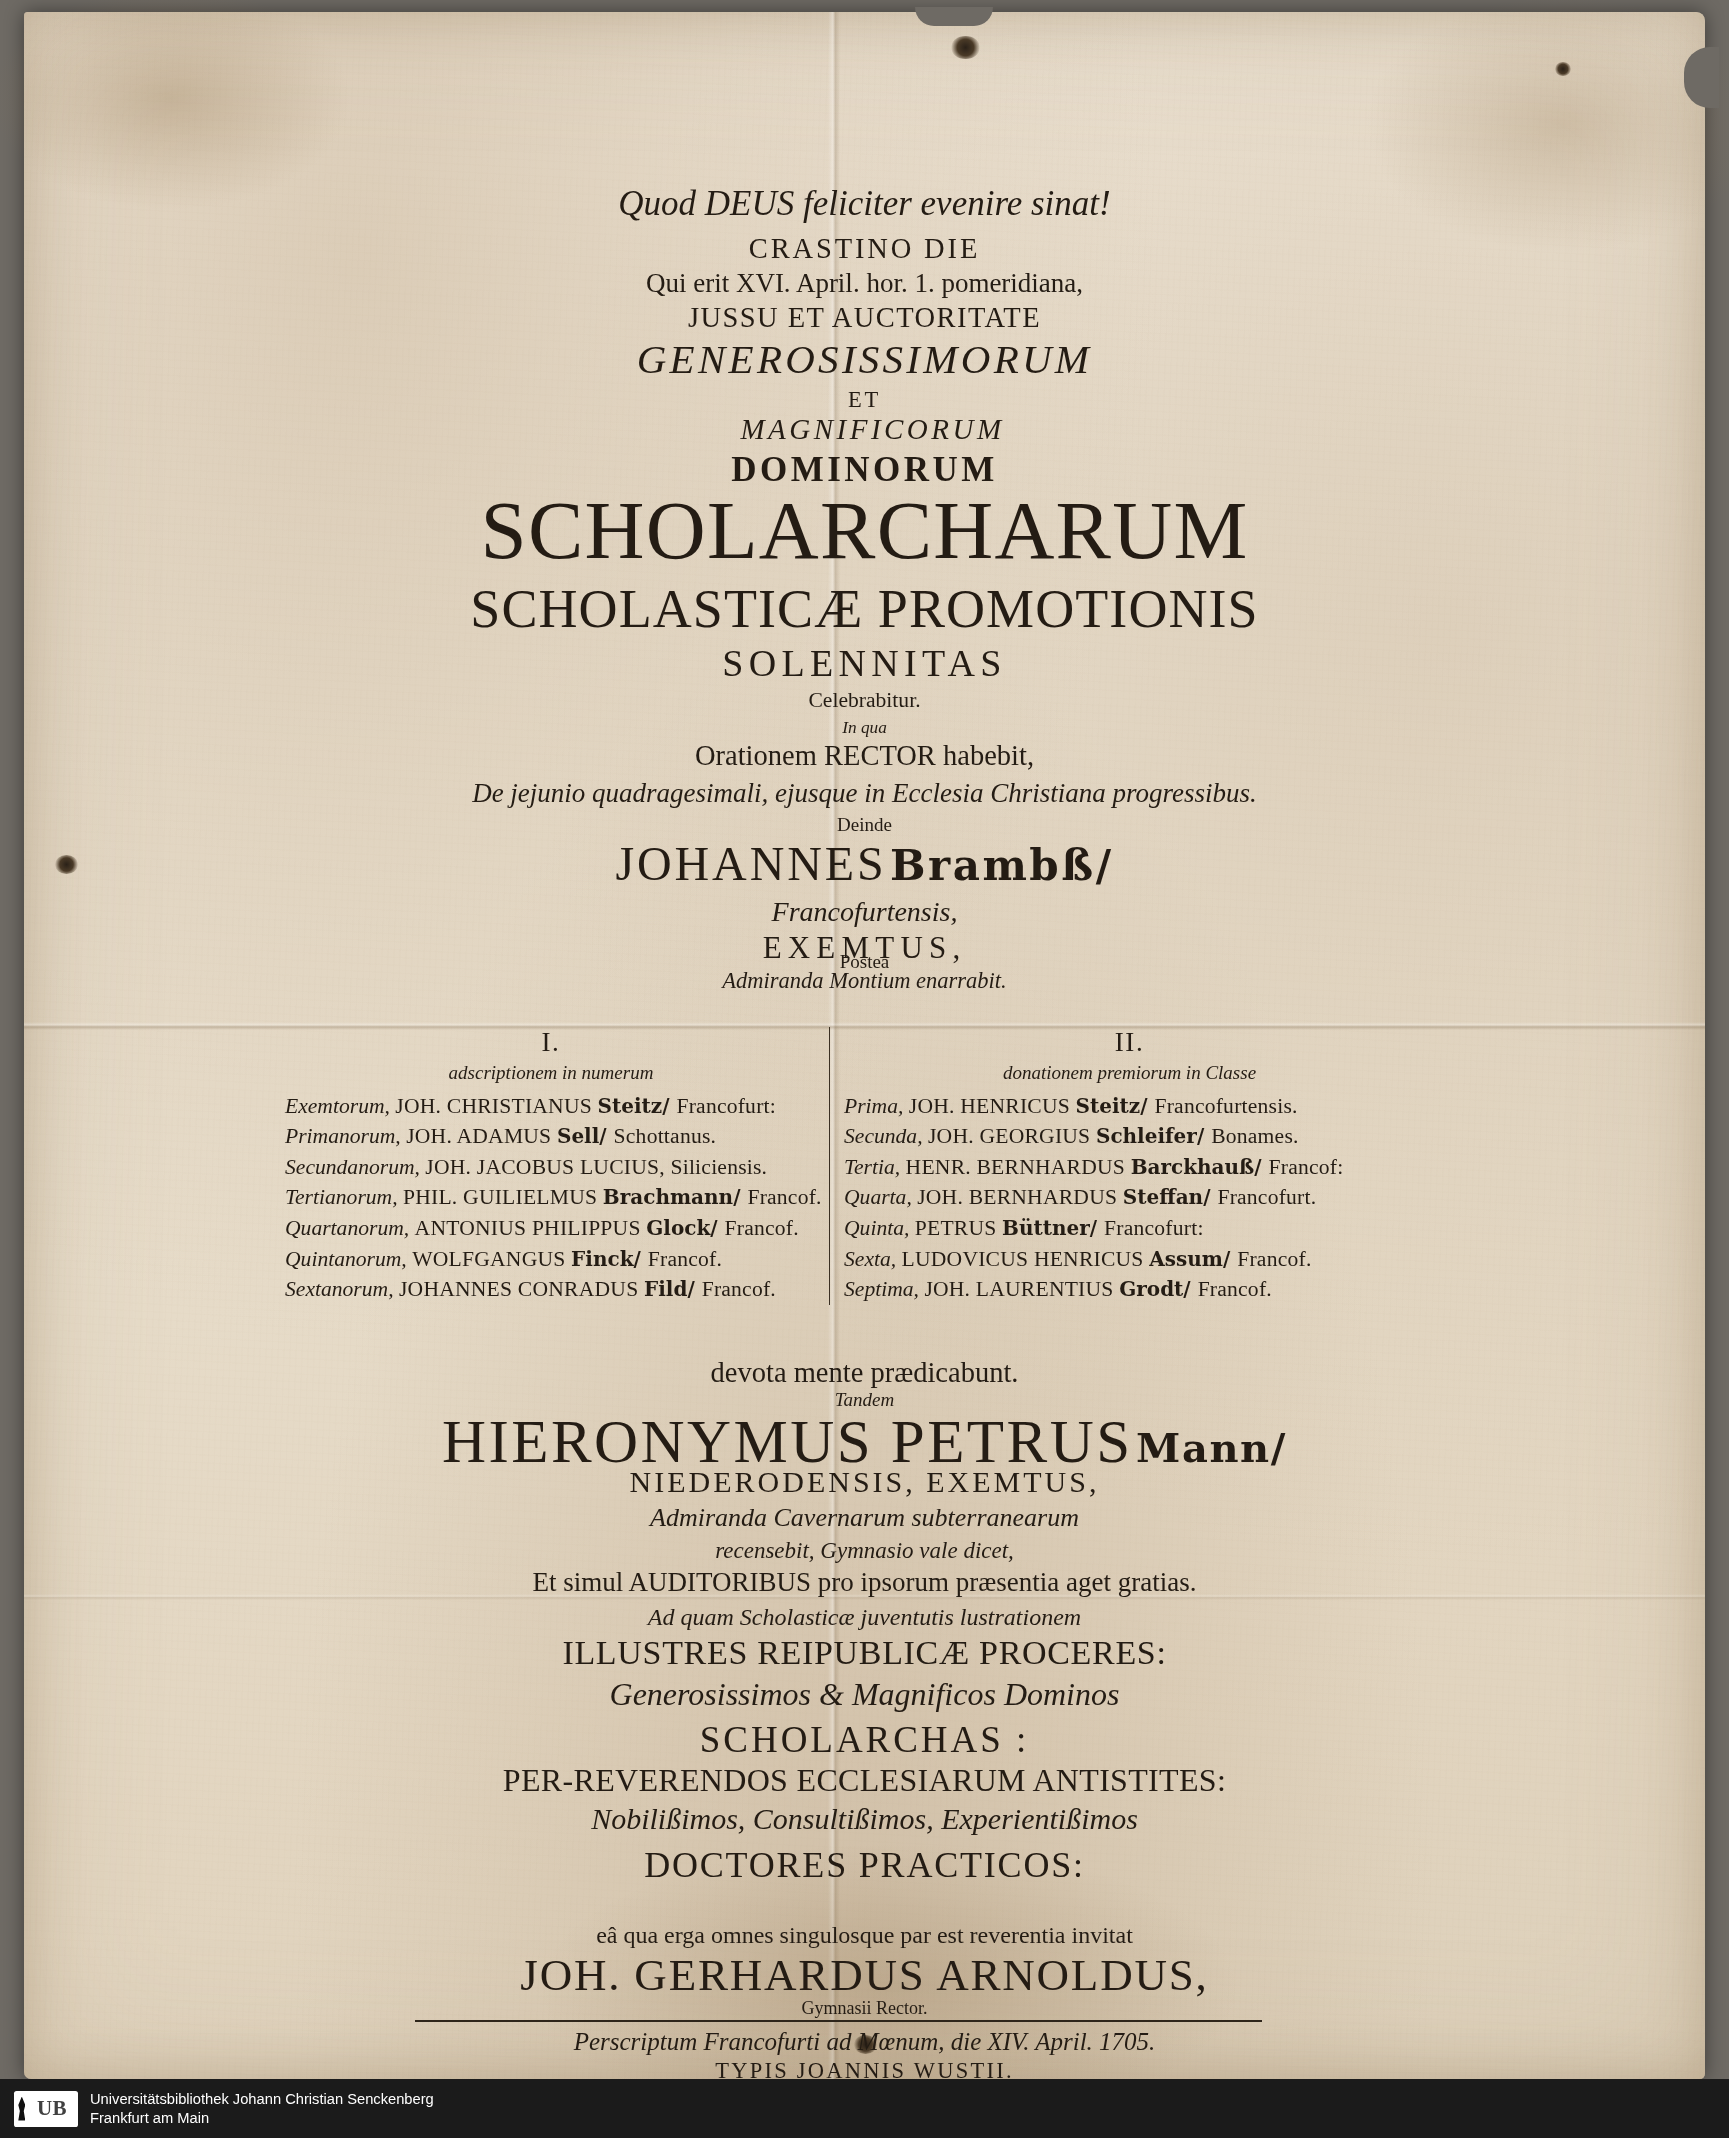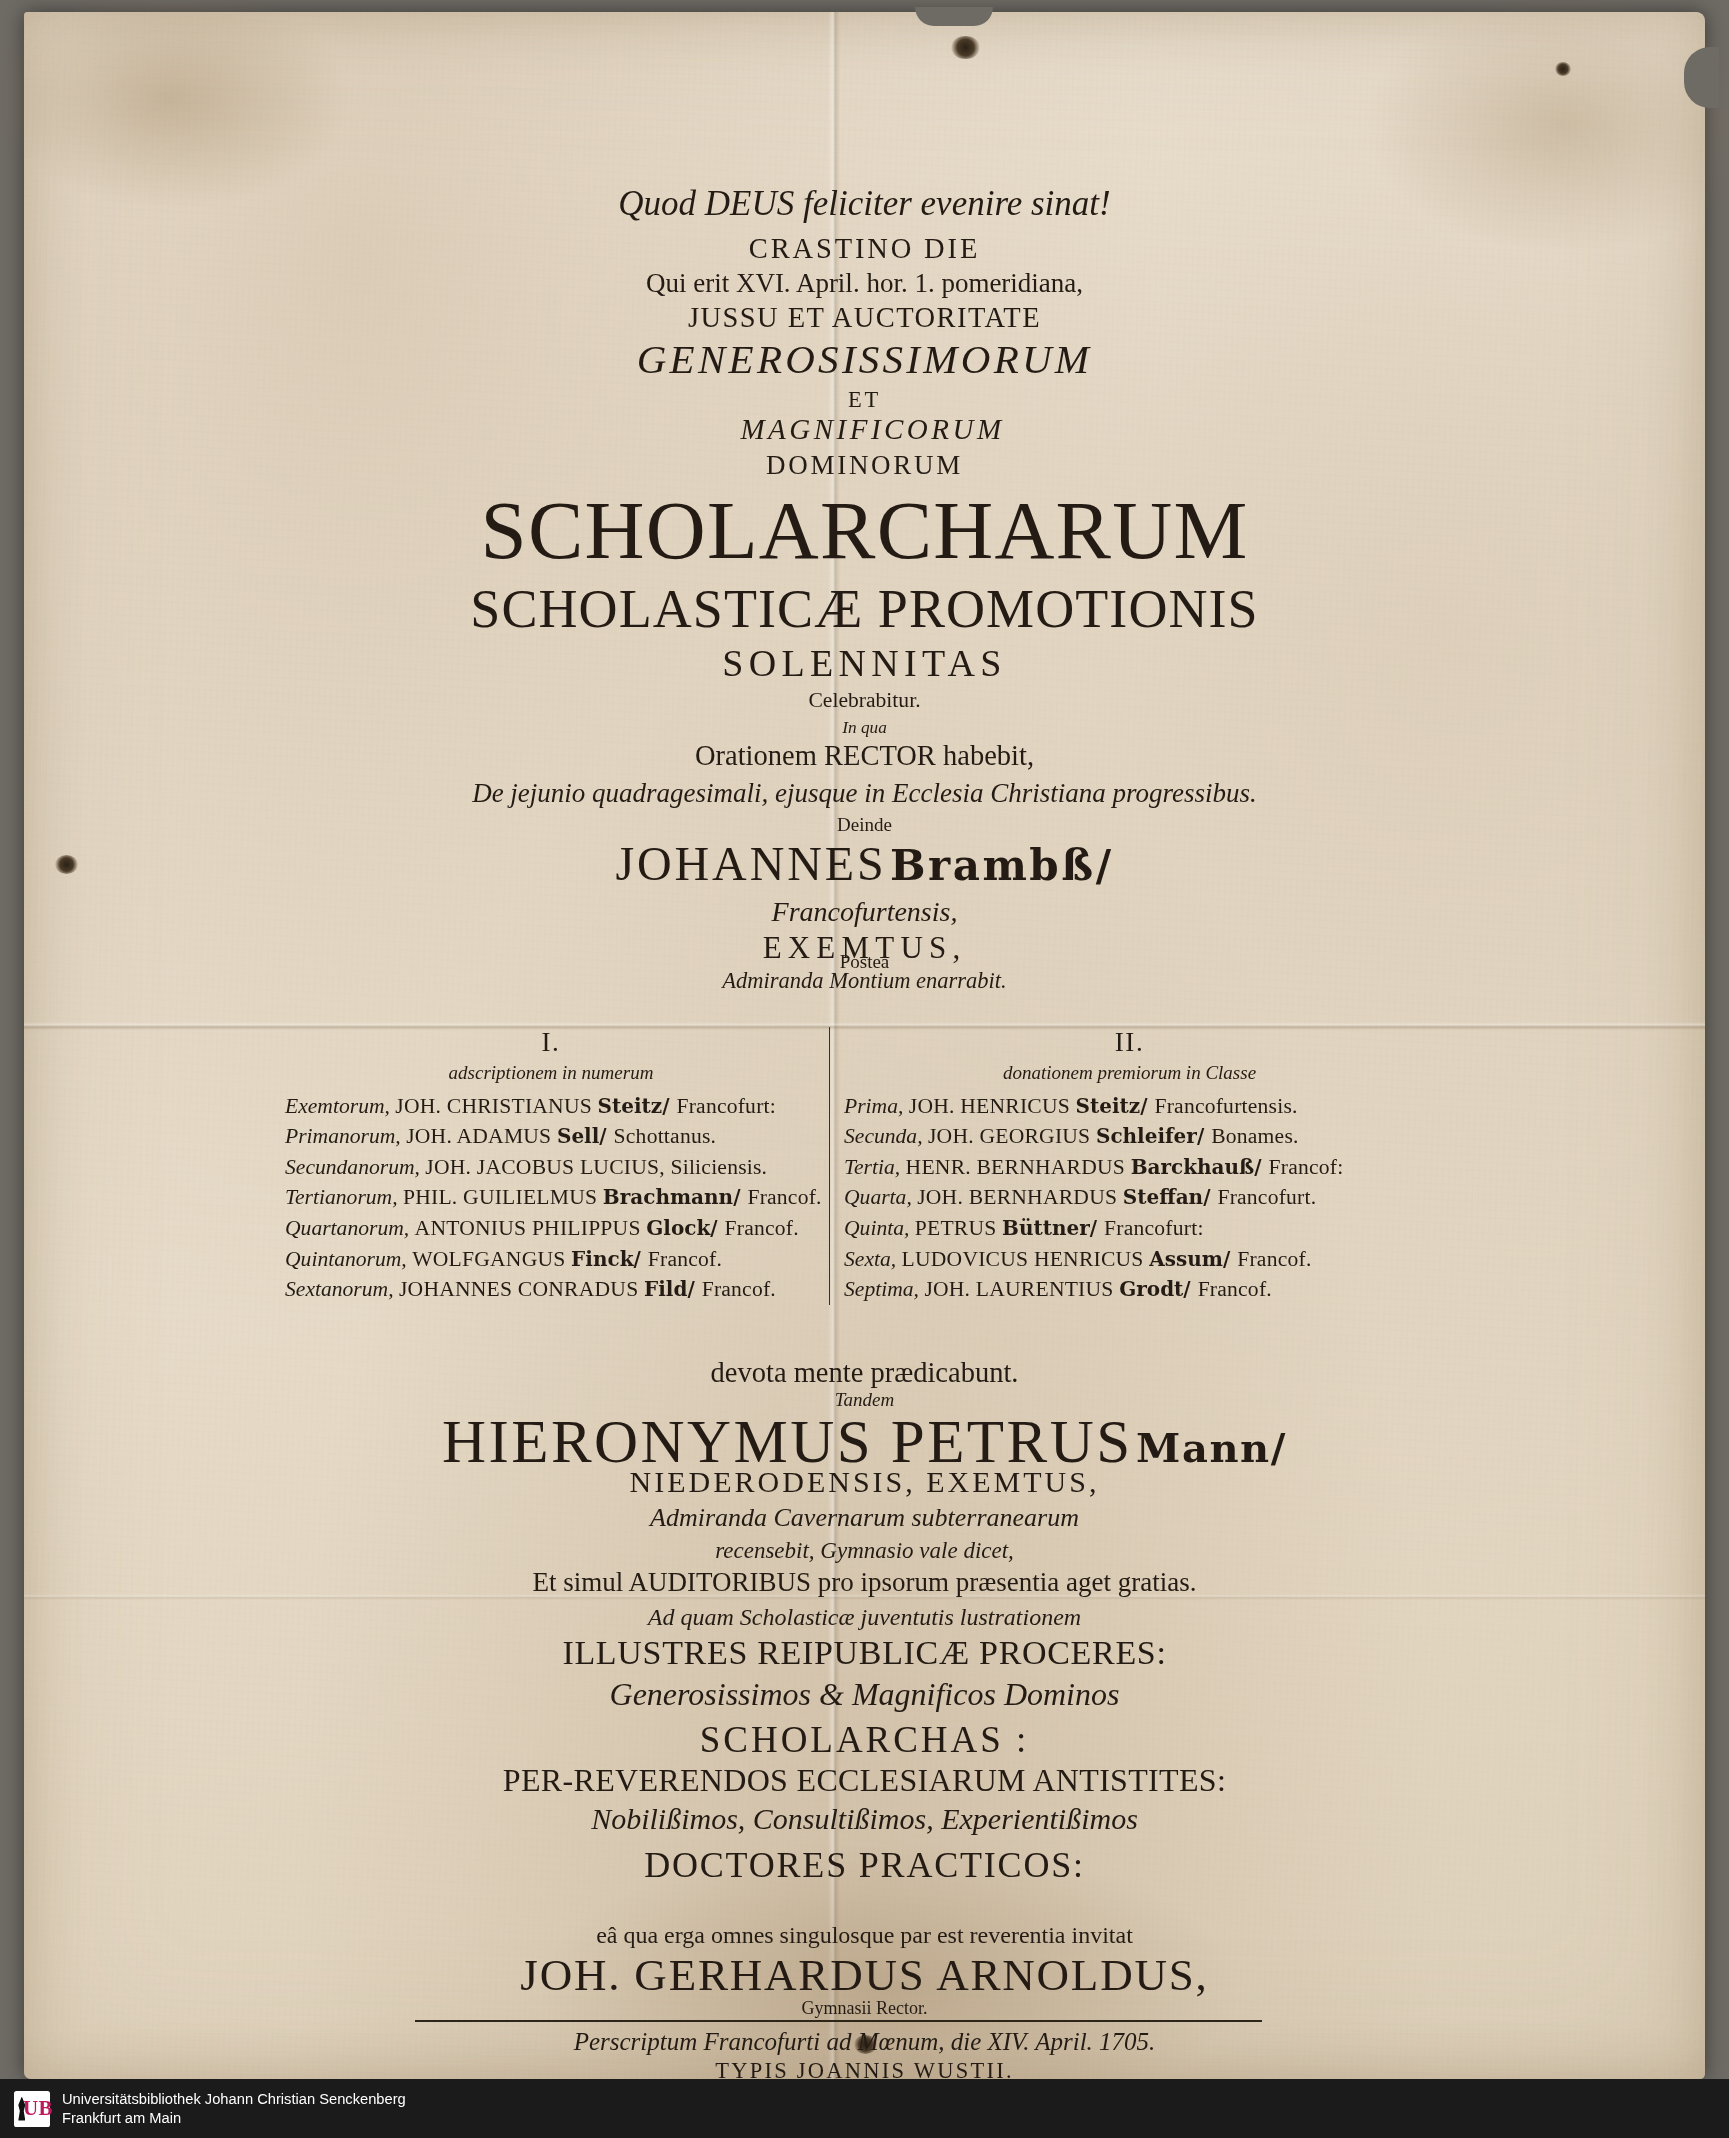--- a/index.html
+++ b/index.html
@@ -108,21 +108,21 @@
   .frak     { font-family: "DejaVu Serif", serif; font-weight: bold; letter-spacing: -.01em; }
 
   
   .t-quod   { font-style: italic; font-size: 35px; }
   .t-crast  { font-size: 28.5px; letter-spacing: .1em; }
   .t-qui    { font-size: 27px; }
   .t-jussu  { font-size: 28.5px; letter-spacing: .05em; }
   .t-gener  { font-size: 41px; font-style: italic; letter-spacing: .08em; }
   .t-et     { font-size: 22.5px; letter-spacing: .12em; }
   .t-magn   { font-size: 29px; font-style: italic; letter-spacing: .12em; }
-  .t-domin  { font-size: 27px; letter-spacing: .1em; }
+  .t-domin  { font-size: 35px; letter-spacing: .1em; font-weight: bold; }
   .t-schol  { font-size: 83px; letter-spacing: .015em; }
   .t-scholp { font-size: 54px; letter-spacing: .02em; }
   .t-solen  { font-size: 38px; letter-spacing: .14em; }
   .t-celeb  { font-size: 21.6px; }
   .t-inqua  { font-size: 17.3px; font-style: italic; }
   .t-orat   { font-size: 28.5px; }
   .t-dejej  { font-size: 27px; font-style: italic; }
   .t-deinde { font-size: 19px; }
   .t-joh    { font-size: 48px; letter-spacing: .06em; }
   .t-franco { font-size: 28px; font-style: italic; }
@@ -176,23 +176,23 @@
     left: 0; bottom: 0;
     width: 1729px; height: 59px;
     background: #1b1b1b;
     display: flex;
     align-items: center;
     gap: 12px;
     padding-left: 14px;
     box-sizing: border-box;
   }
   #ublogo {
-    width: 36px; height: 36px;
+    width: 64px; height: 36px;
     background: #fff;
-    color: #be185d;
+    color: #404040;
     border-radius: 2.6px;
     display: flex; align-items: center; justify-content: center;
     font-family: "Liberation Serif", serif;
     font-weight: bold;
     font-size: 21px;
     letter-spacing: .02em;
     position: relative;
   }
   #ublogo .flame {
     position: absolute; left: 4.3px; top: 6px;

